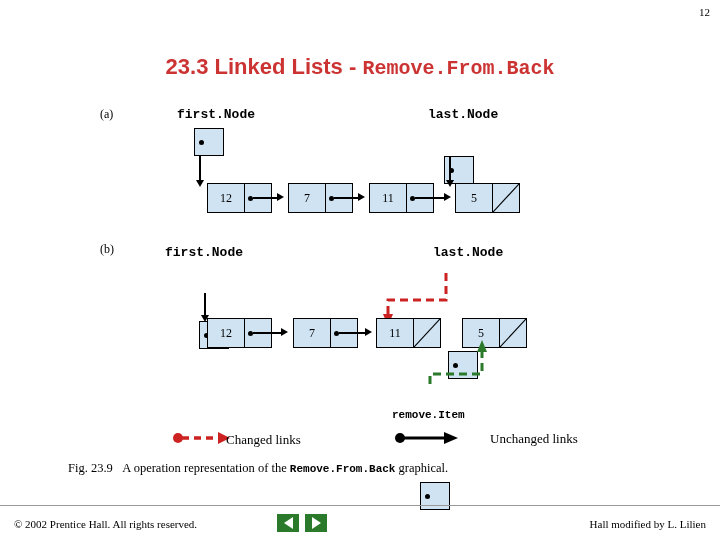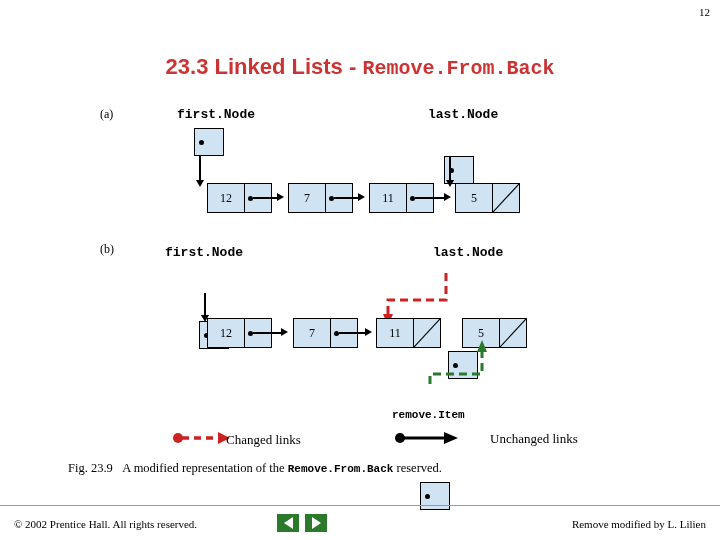--- a/index.html
+++ b/index.html
@@ -200,24 +200,24 @@
 </svg>
 <div class="abs legend-text" style="left:226px;top:432px;">Changed links</div>
 
 <svg class="abs" style="left:394px;top:430px;width:66px;height:16px;" viewBox="0 0 66 16">
   <circle cx="6" cy="8" r="5" fill="#000"></circle>
   <line x1="6" y1="8" x2="52" y2="8" stroke="#000" stroke-width="3"></line>
   <polygon points="64,8 50,2 50,14" fill="#000"></polygon>
 </svg>
 <div class="abs legend-text" style="left:490px;top:431px;">Unchanged links</div>
 
-<div class="abs" id="caption"><span class="fig">Fig. 23.9</span>&nbsp;&nbsp;&nbsp;<span>A modified representation of the </span><span class="mono">Remove.From.Back</span><span> reserved.</span></div>
+<div class="abs" id="caption"><span class="fig">Fig. 23.9</span>&nbsp;&nbsp;&nbsp;<span>A operation representation of the </span><span class="mono">Remove.From.Back</span><span> graphical.</span></div>
 
 <div class="abs" id="footer-bar"></div>
 <div class="abs" id="copyright">© 2002 Prentice Hall. All rights reserved.</div>
-<div class="abs" id="slide-credit">Remove modified by L. Lilien</div>
+<div class="abs" id="slide-credit">Hall modified by L. Lilien</div>
 
 <div class="navbtn" style="left:277px;">
   <span class="tri tri-l"></span>
 </div>
 <div class="navbtn" style="left:305px;">
   <span class="tri tri-r"></span>
 </div>
 
 </body></html>

